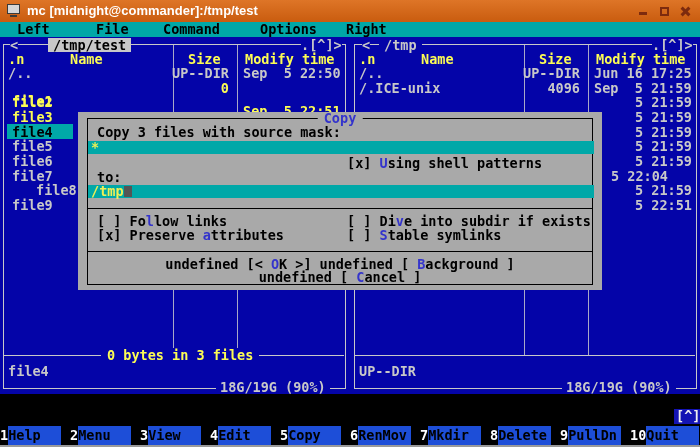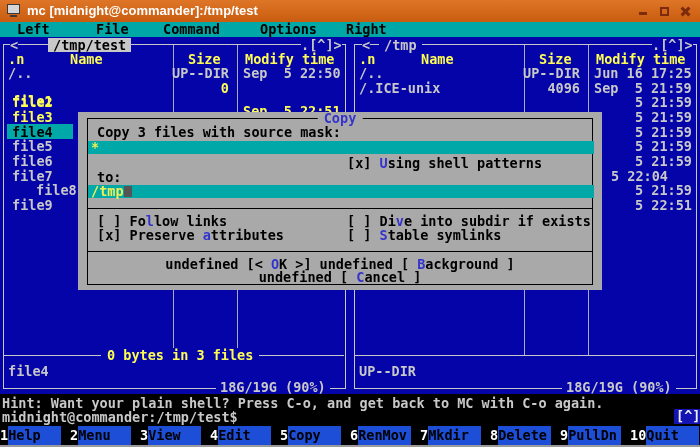--- a/index.html
+++ b/index.html
@@ -169,22 +169,20 @@
     <div id="gen-options">
         <div class="dtext" style="left: 19px; top: 103px;"><span>[ ] </span><span>Fo</span><span class="hot">l</span><span>low links</span></div>
         <div class="dtext" style="left: 269px; top: 103px;"><span>[ ] </span><span>Di</span><span class="hot">v</span><span>e into subdir if exists</span></div>
         <div class="dtext" style="left: 19px; top: 117px;"><span>[x] </span><span>Preserve </span><span class="hot">a</span><span>ttributes</span></div>
         <div class="dtext" style="left: 269px; top: 117px;"><span>[ ] </span><span class="hot">S</span><span>table symlinks</span></div>
       </div>
     <div class="dsep" style="top:139px;"></div>
     <div class="dbtnrow" id="gen-buttons"><div class="dbtn" style="position: static;"><span>undefined </span><span>[&lt; </span><span class="hot">O</span><span>K &gt;]</span></div><div class="dbtn" style="position: static;"><span>undefined </span><span>[ </span><span class="hot">B</span><span>ackground ]</span></div><div class="dbtn" style="position: static;"><span>undefined </span><span>[ </span><span class="hot">C</span><span>ancel ]</span></div></div>
   </div>
 
-  <div class="hint t">Hint: Want your plain shell? Press C-o, and get back to MC with C-o again.</div>
-  <div class="prompt t">midnight@commander:/tmp/test$</div>
   <div class="badge t">[^]</div>
   <div id="gen-keybar">
       <div class="keysec" style="left: 0px; width: 70px;">
         <span class="keynum t">1</span>
         <span class="keylab t">Help</span>
       </div>
       <div class="keysec" style="left: 70px; width: 70px;">
         <span class="keynum t">2</span>
         <span class="keylab t">Menu</span>
       </div>

